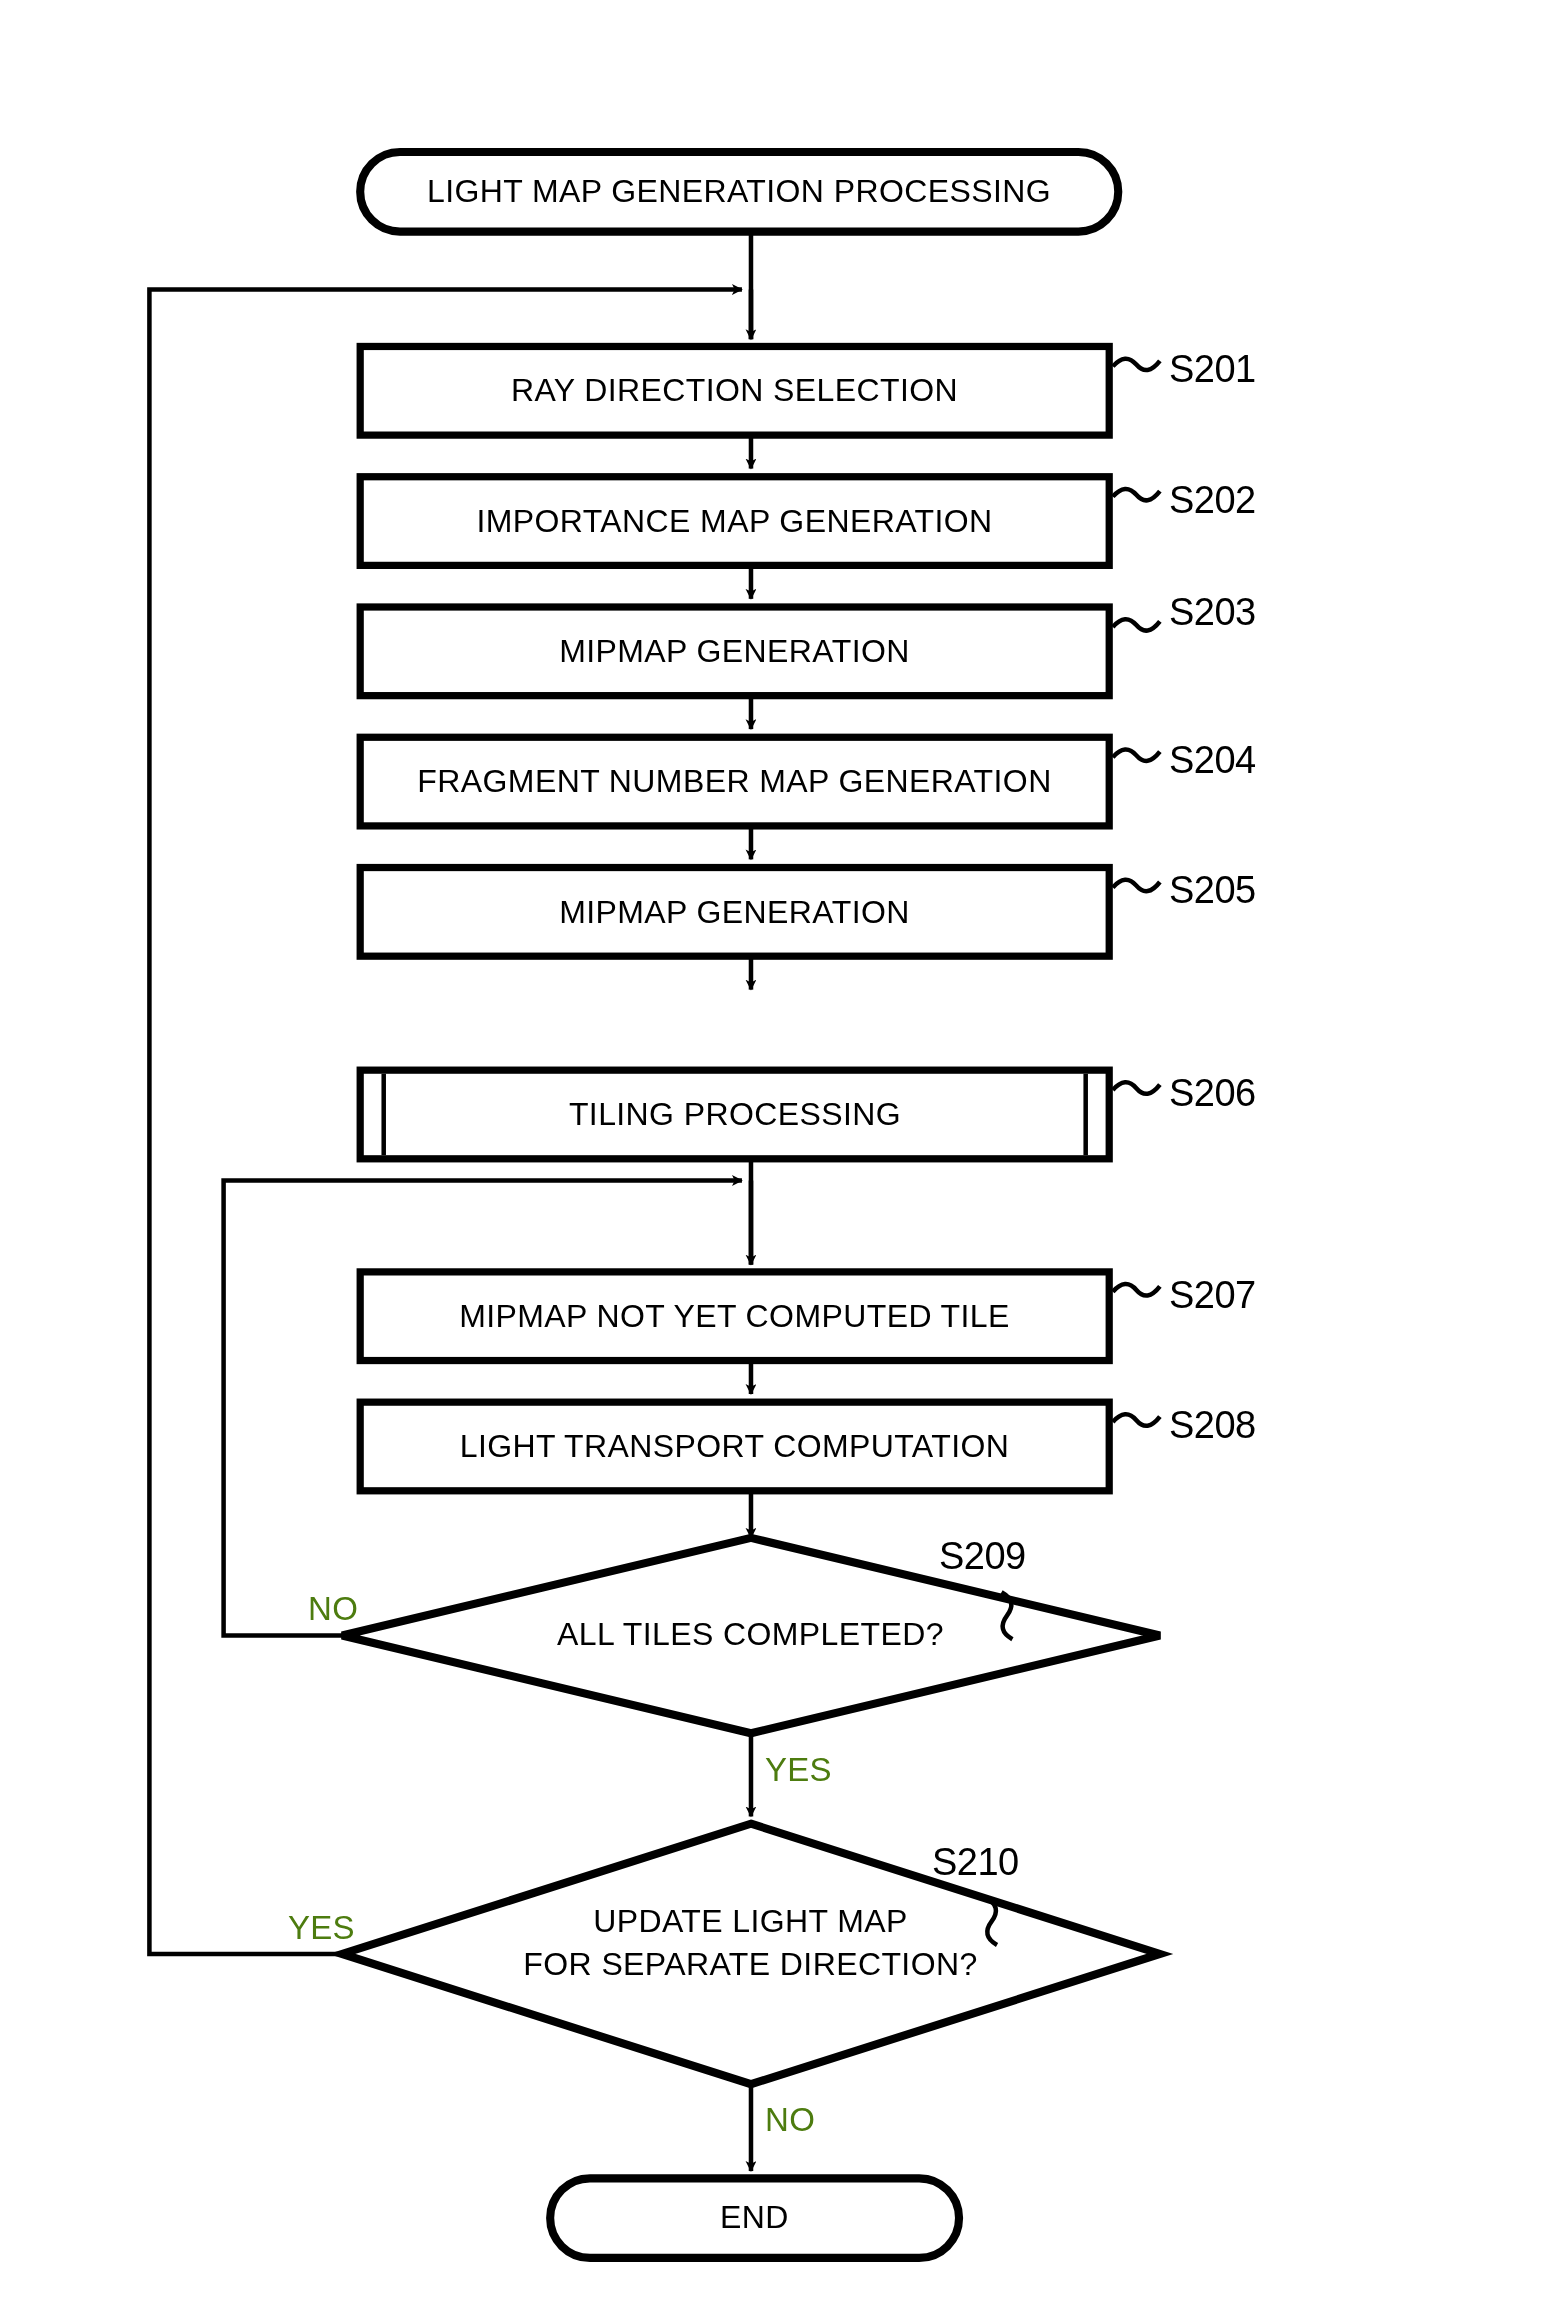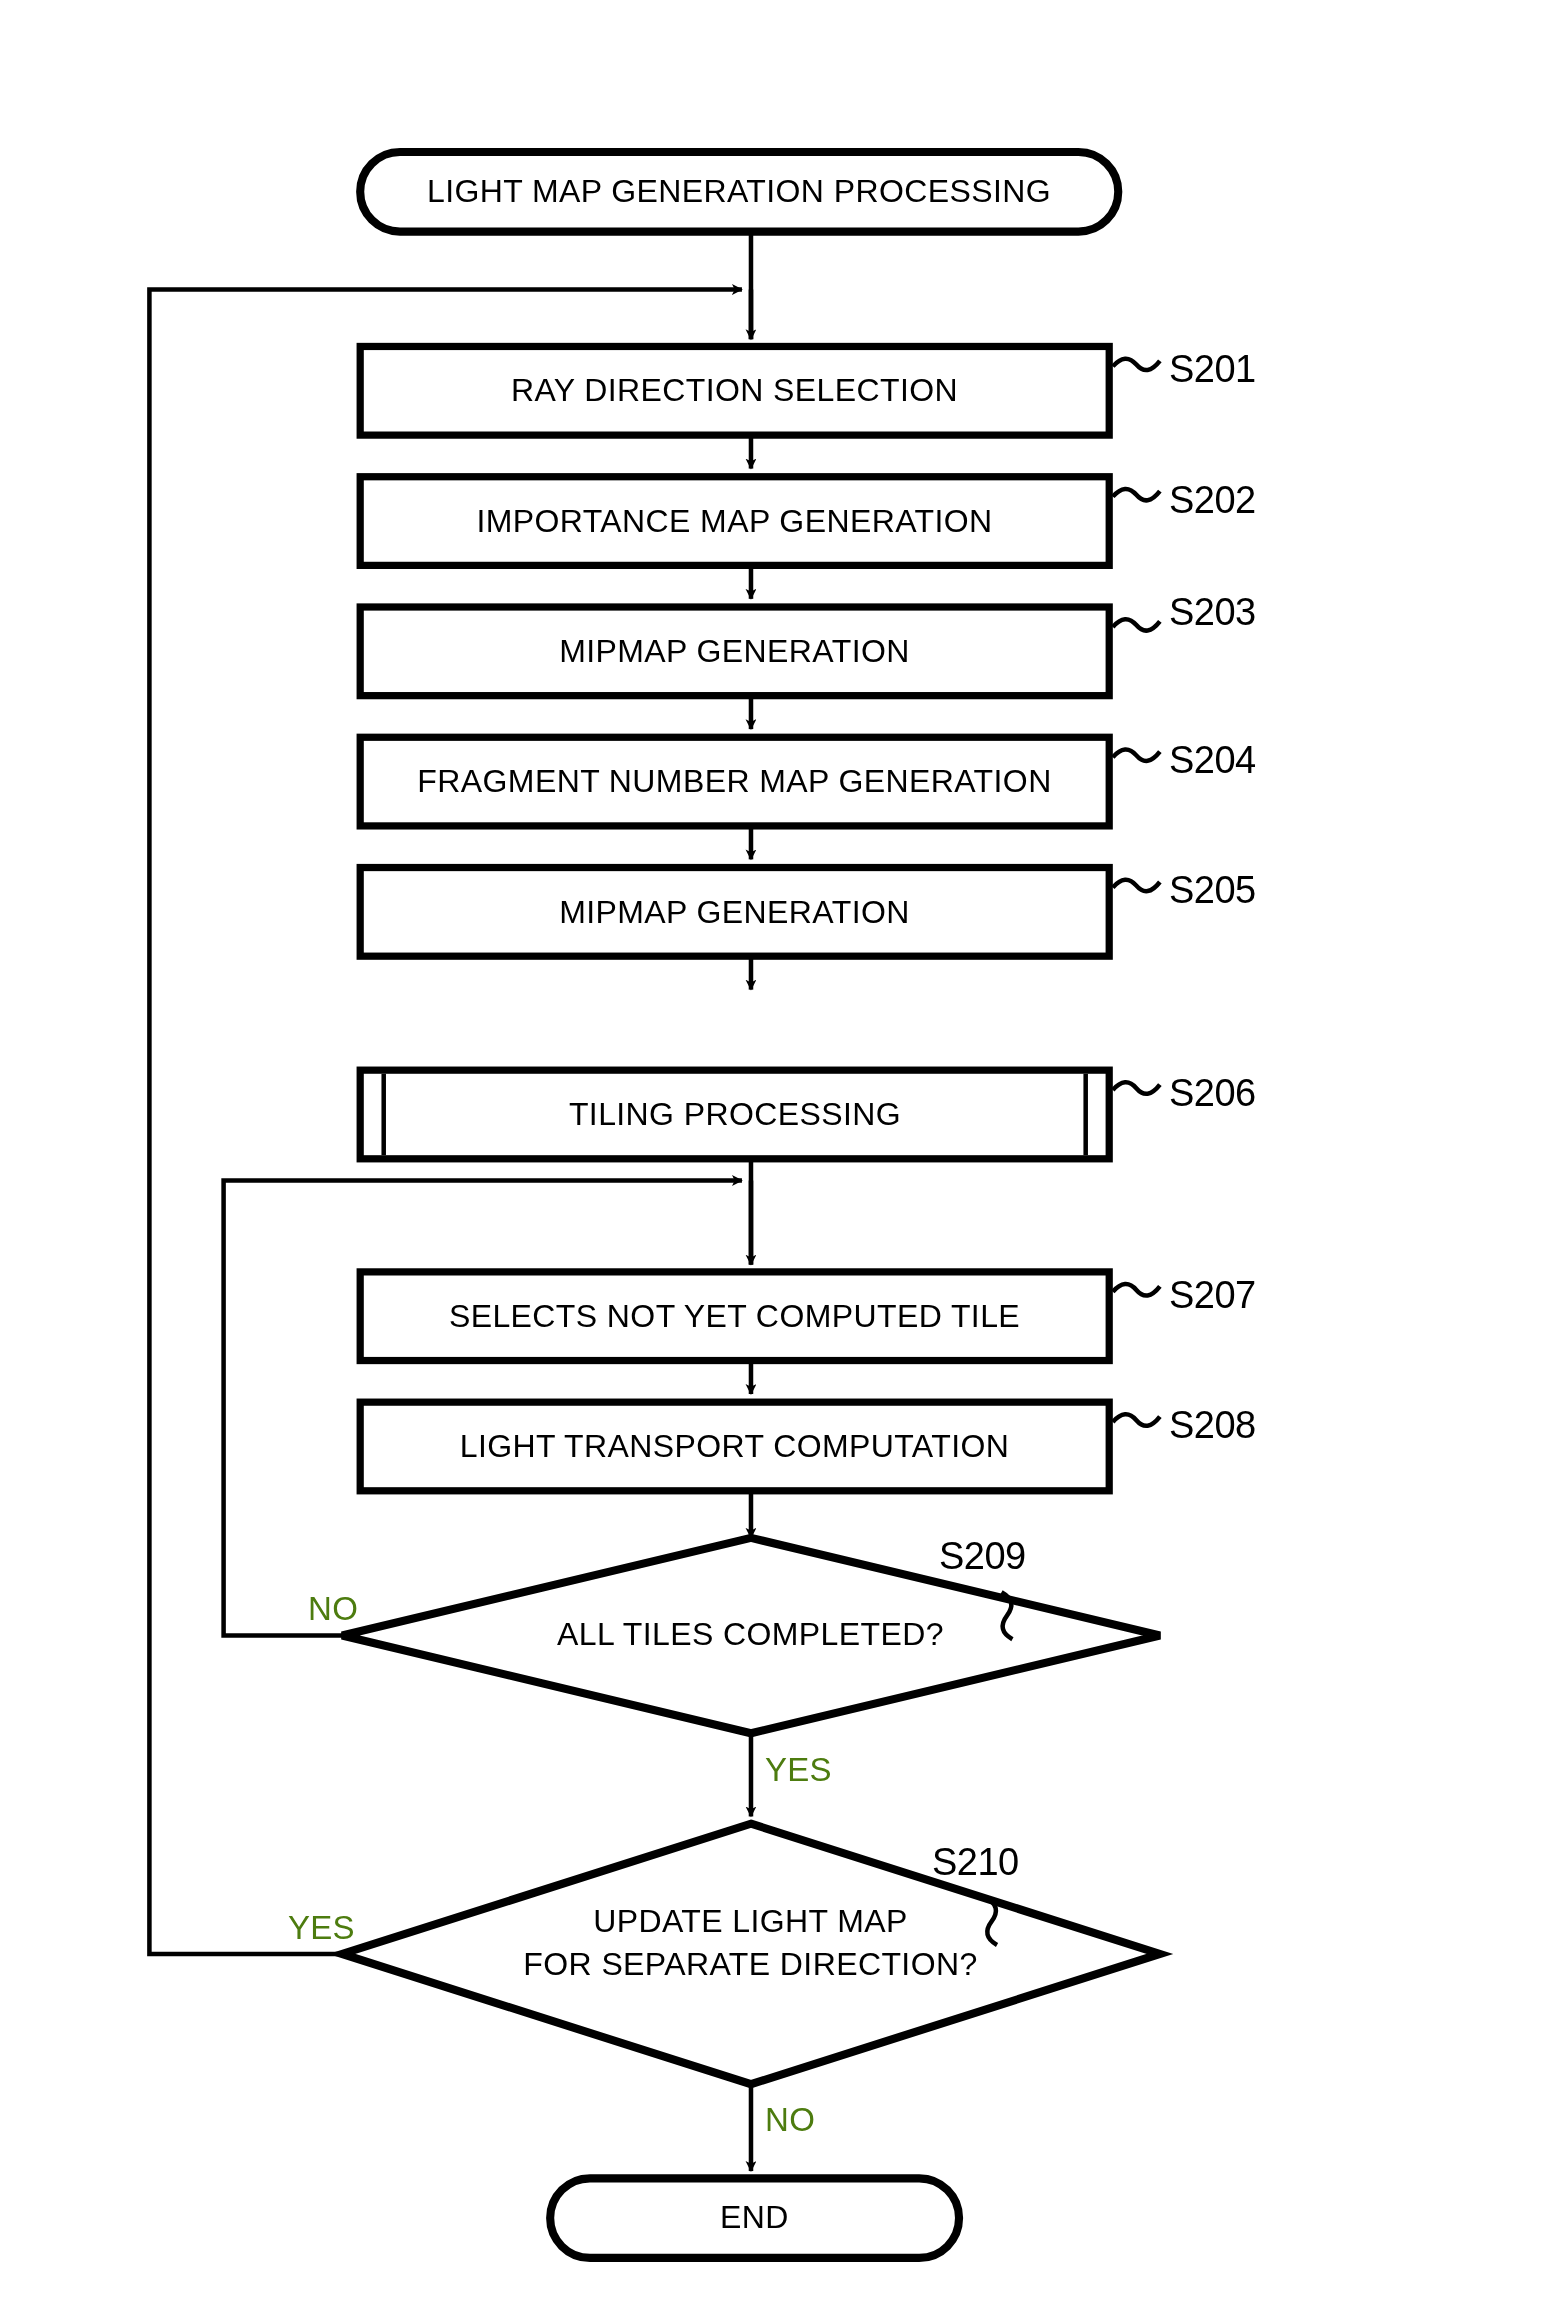--- a/index.html
+++ b/index.html
@@ -139,21 +139,21 @@
   </svg>
 
   <div class="node-text" style="left:360px; top:152px; width:758px; height:80px;">LIGHT MAP GENERATION PROCESSING</div>
 
   <div class="node-text" style="left:360px; top:477px; width:749px; height:89px;">IMPORTANCE MAP GENERATION</div>
   <div class="node-text" style="left:360px; top:346px; width:749px; height:89px;">RAY DIRECTION SELECTION</div>
   <div class="node-text" style="left:360px; top:607px; width:749px; height:89px;">MIPMAP GENERATION</div>
   <div class="node-text" style="left:360px; top:737px; width:749px; height:89px;">FRAGMENT NUMBER MAP GENERATION</div>
   <div class="node-text" style="left:360px; top:868px; width:749px; height:89px;">MIPMAP GENERATION</div>
   <div class="node-text" style="left:384px; top:1070px; width:702px; height:89px;">TILING PROCESSING</div>
-  <div class="node-text" style="left:360px; top:1272px; width:749px; height:89px;">SELECTS NOT YET COMPUTED TILE</div>
+  <div class="node-text" style="left:360px; top:1272px; width:749px; height:89px;">MIPMAP NOT YET COMPUTED TILE</div>
   <div class="node-text" style="left:360px; top:1402px; width:749px; height:89px;">LIGHT TRANSPORT COMPUTATION</div>
 
   <div class="node-text" style="left:479px; top:1608px; width:543px; height:54px;">ALL TILES COMPLETED?</div>
 
   <div class="node-text" style="left:452px; top:1900px; width:597px; height:43px;">UPDATE LIGHT MAP</div>
   <div class="node-text" style="left:452px; top:1943px; width:597px; height:43px;">FOR SEPARATE DIRECTION?</div>
 
   <div class="node-text" style="left:550px; top:2178px; width:409px; height:80px;">END</div>
 
   <div class="step-label" style="left:1169px; top:348px;">S201</div>

